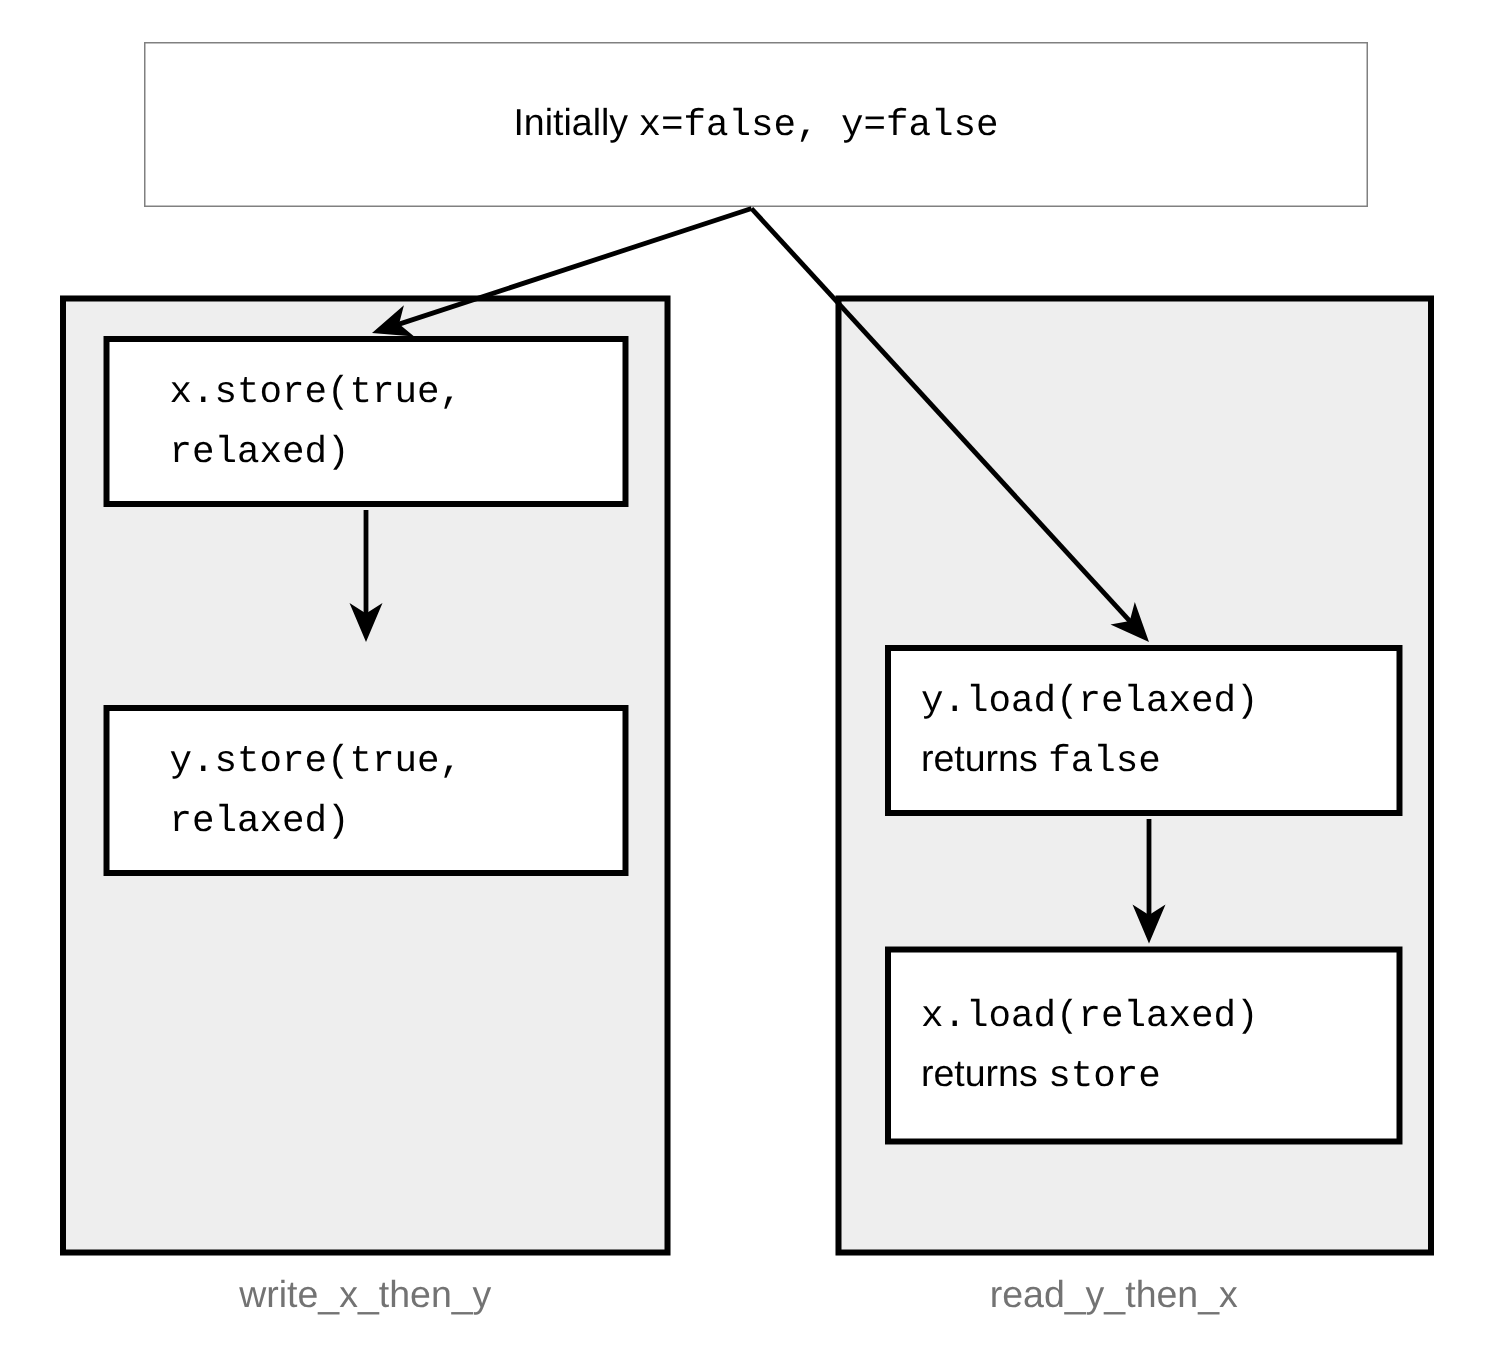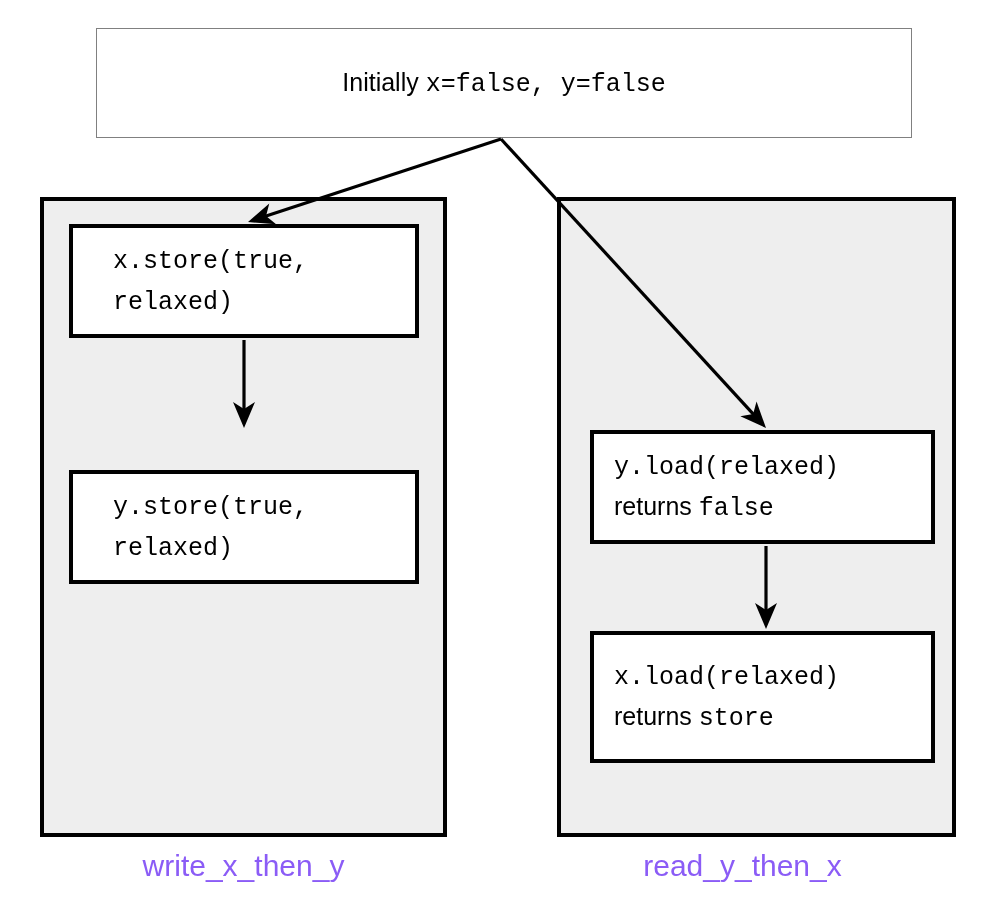--- a/index.html
+++ b/index.html
@@ -71,22 +71,22 @@
   #op-x-store { left: 69px;  top: 224px; width: 350px; height: 114px; }
   #op-y-store { left: 69px;  top: 430px; width: 350px; height: 114px; margin-top: 40px; }
   #op-y-load  { left: 590px; top: 430px; width: 345px; height: 114px; }
   #op-x-load  { left: 590px; top: 631px; width: 345px; height: 132px; }
 
   #op-y-load .op-line, #op-x-load .op-line { padding-left: 20px; }
 
   
   .thread-label {
     position: absolute;
-    font-size: 30px;
-    color: #8b5cf6;
+    font-size: 25px;
+    color: #737373;
     text-align: center;
     white-space: nowrap;
   }
   #label-left  { left: 40px;  top: 849px; width: 407px; }
   #label-right { left: 543px; top: 849px; width: 399px; }
 
   
   #arrows {
     position: absolute;
     left: 0; top: 0;

